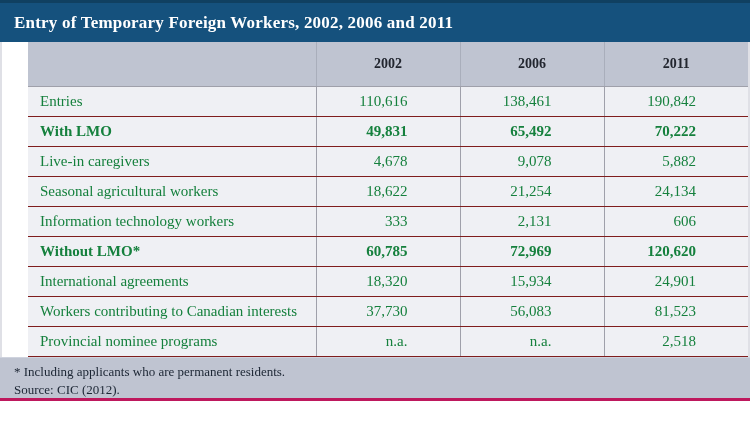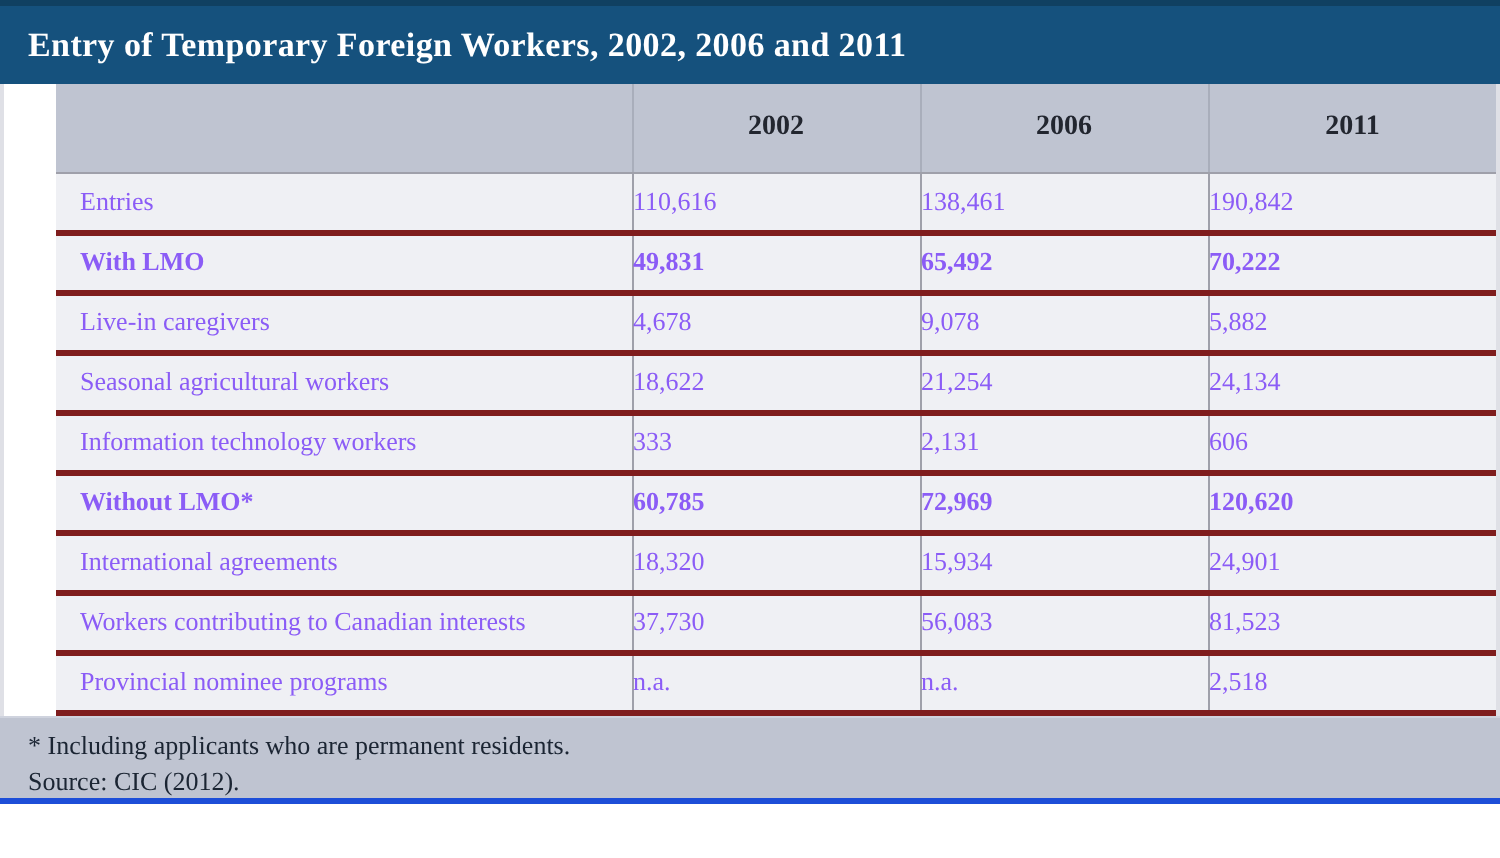--- a/index.html
+++ b/index.html
@@ -53,36 +53,36 @@
     font-weight: bold;
     color: #22262f;
     text-align: center;
     vertical-align: middle;
   }
   thead th:first-child { border-left: none; }
 
   tbody td {
     height: 30px;
     background: #eff0f4;
-    border-bottom: 3px solid #7f1d1d;
+    border-bottom: 1px solid #7f1d1d;
     border-left: 1px solid #9fa0aa;
-    font-size: 13px;
-    color: #8b5cf6;
+    font-size: 15px;
+    color: #15803d;
     vertical-align: middle;
   }
   tbody td:first-child { border-left: none; padding-left: 12px; }
-  tbody td.num { padding-right: 52px; }
+  tbody td.num { text-align: right; padding-right: 52px; }
   tbody tr.subhead td { font-weight: bold; }
 
   
   .footer {
     height: 44px;
     background: #bfc4d1;
     border-top: 1px solid #cfd3de;
-    border-bottom: 3px solid #1d4ed8;
+    border-bottom: 3px solid #be185d;
     padding: 5px 0 0 14px;
     color: #1b2533;
     font-size: 13px;
     line-height: 18px;
   }
 </style>
 </head>
 <body>
 
 <div class="figure">

